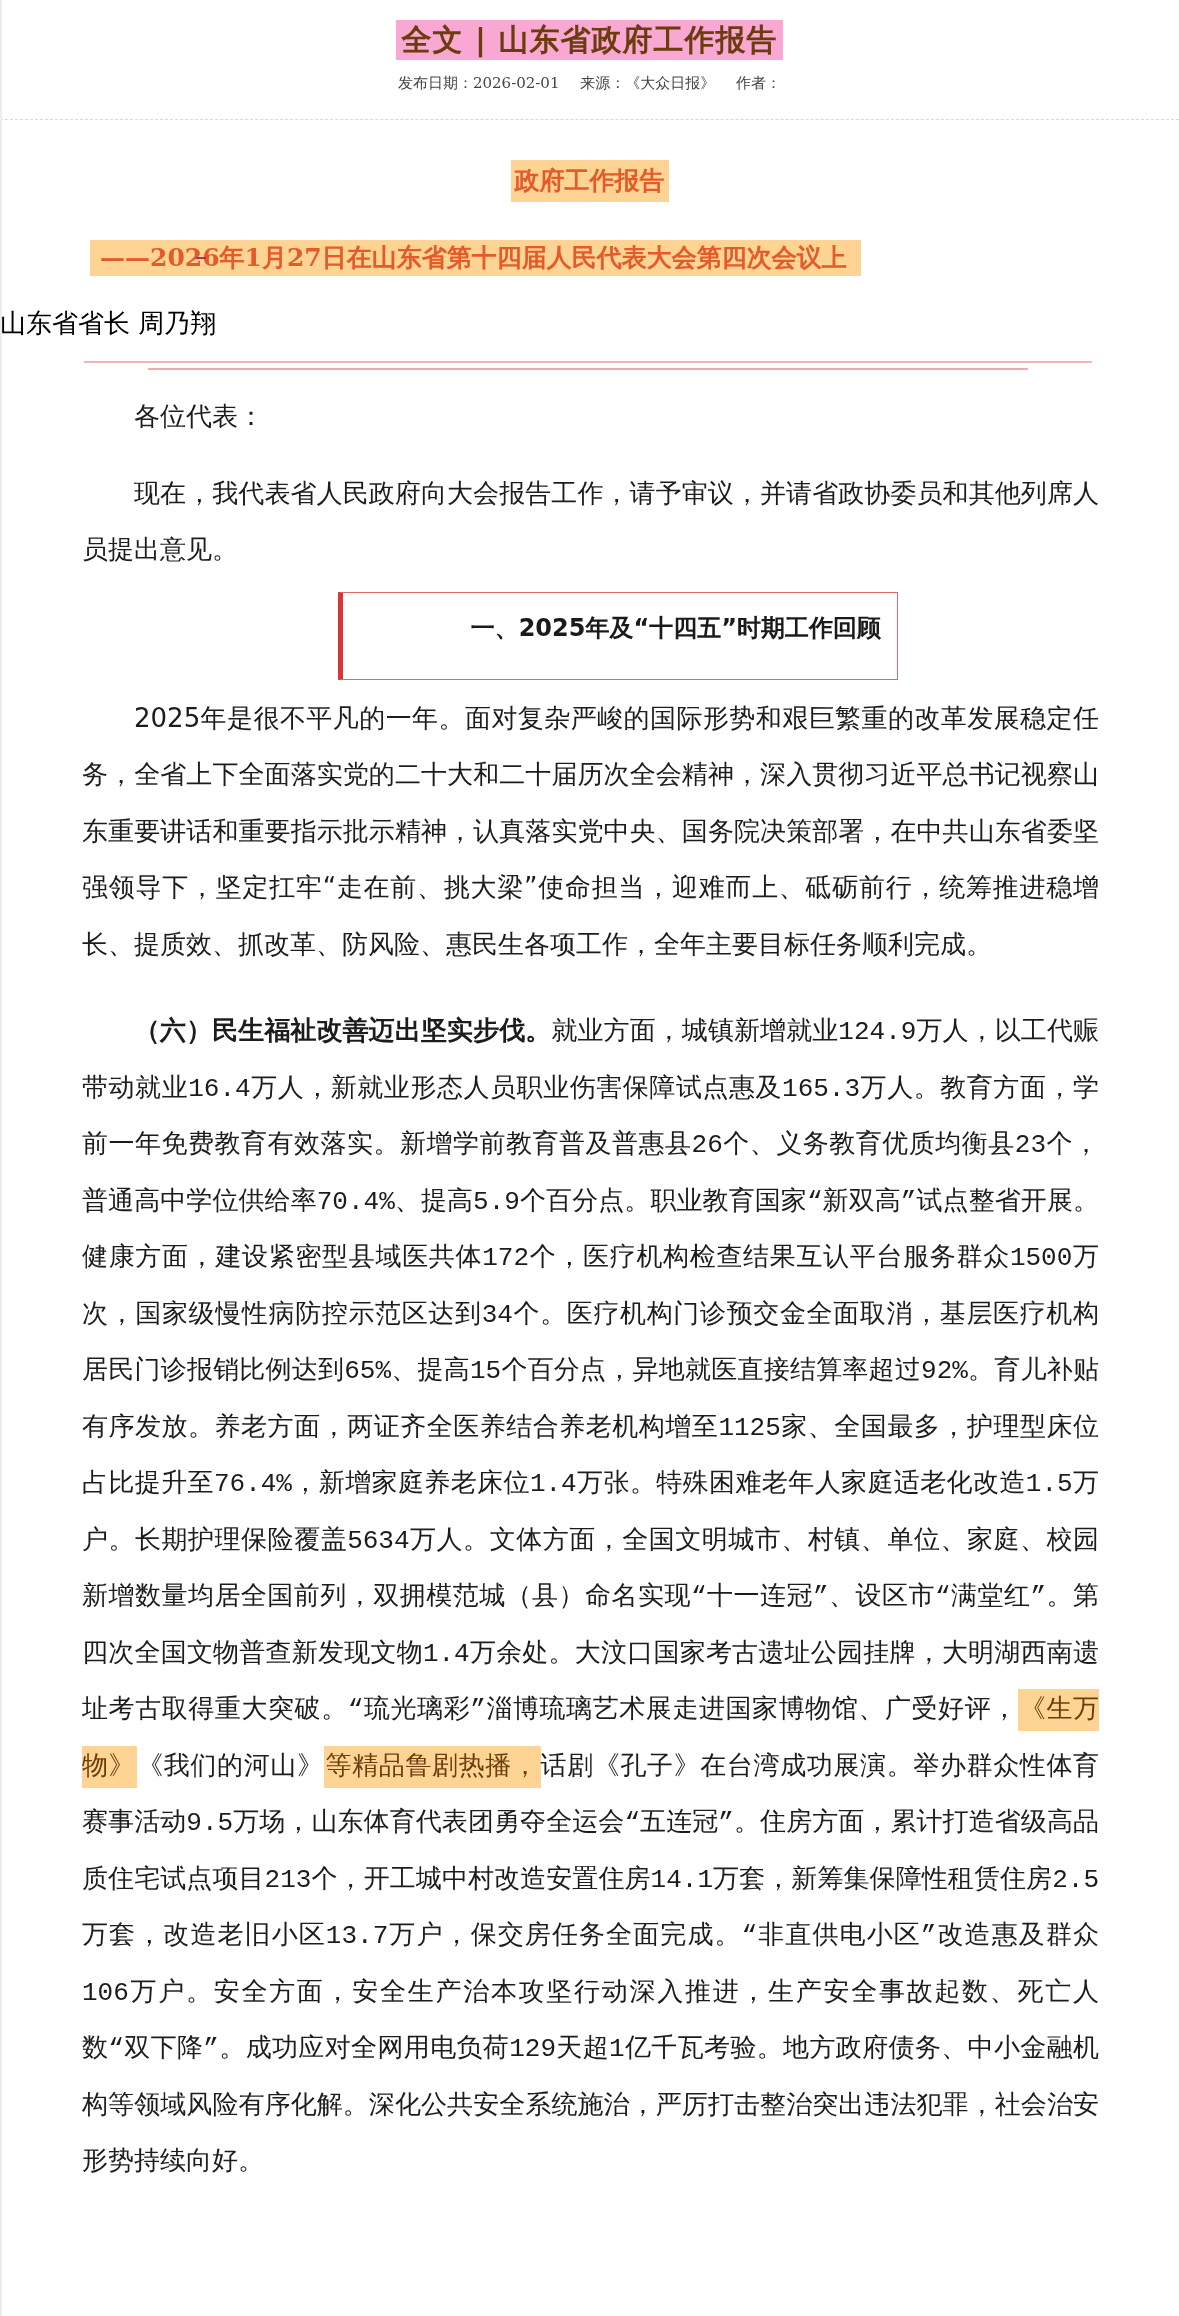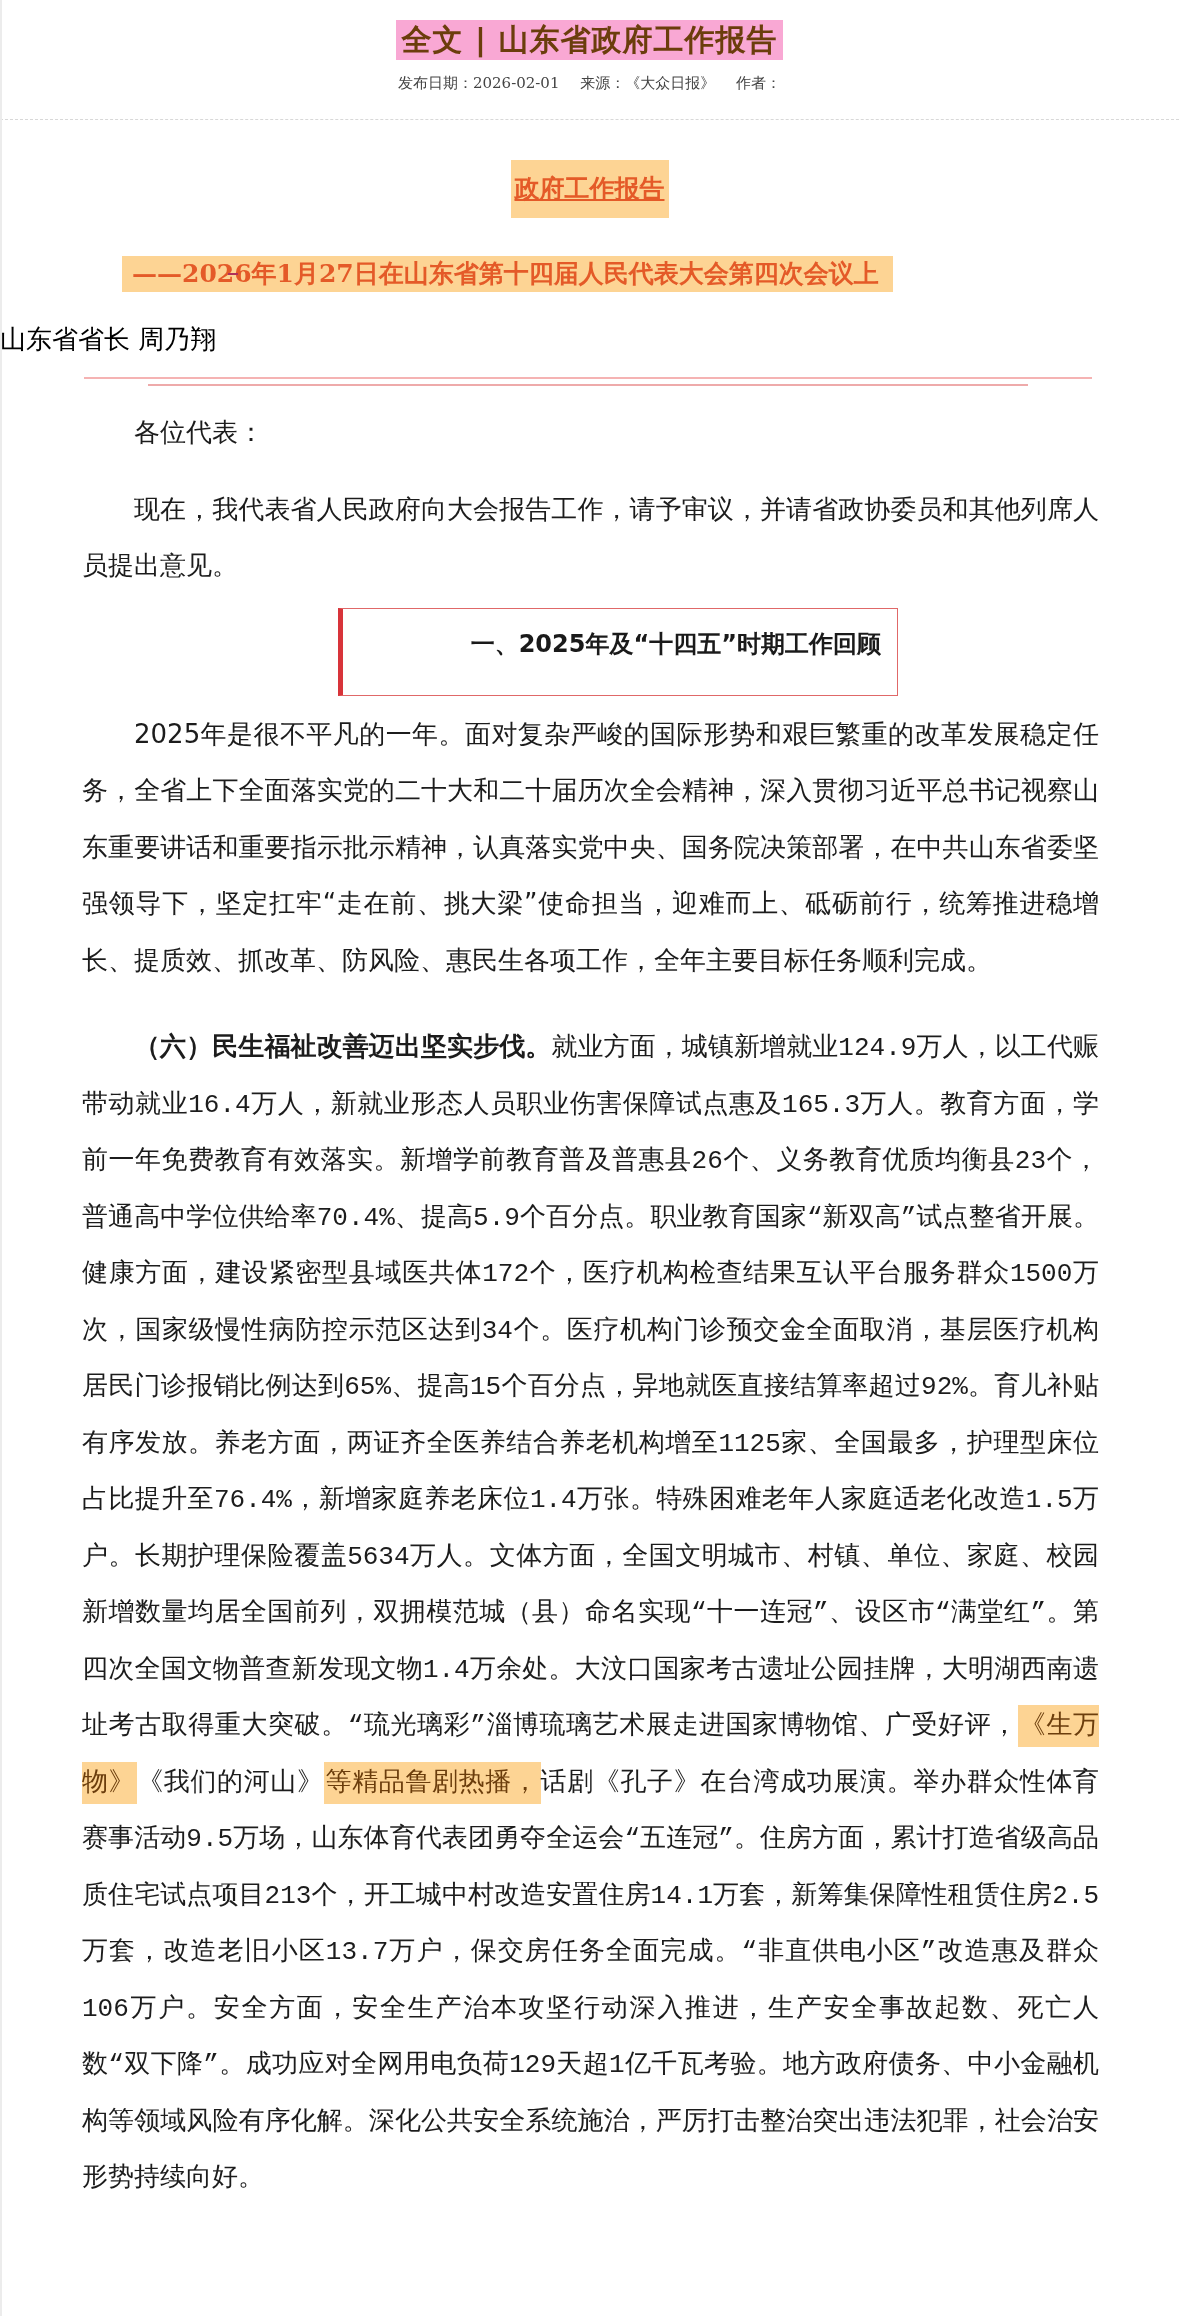--- a/index.html
+++ b/index.html
@@ -42,29 +42,27 @@
     
     .report-block { text-align: center; }
     .report-title {
       display: inline-block;
       margin-top: 40px;
       background: #fdd494;
       color: #e45a28;
       font-size: 25px;
       font-weight: bold;
       line-height: 34px;
-      padding: 12px 4px;
-      text-decoration: underline;
+      padding: 4px 4px;
     }
     .report-subtitle-wrap {
       margin-top: 38px;
       text-align: left;
       padding-left: 80px;
       position: relative;
-      margin-left: 32px;
     }
     .dash-lead {
       position: absolute; left: 196px; top: 17px; width: 10px; height: 2px;
       background: #b0305a;
     }
     .report-subtitle {
       display: inline-block;
       background: #fdd494;
       color: #e45a28;
       font-size: 25px;

